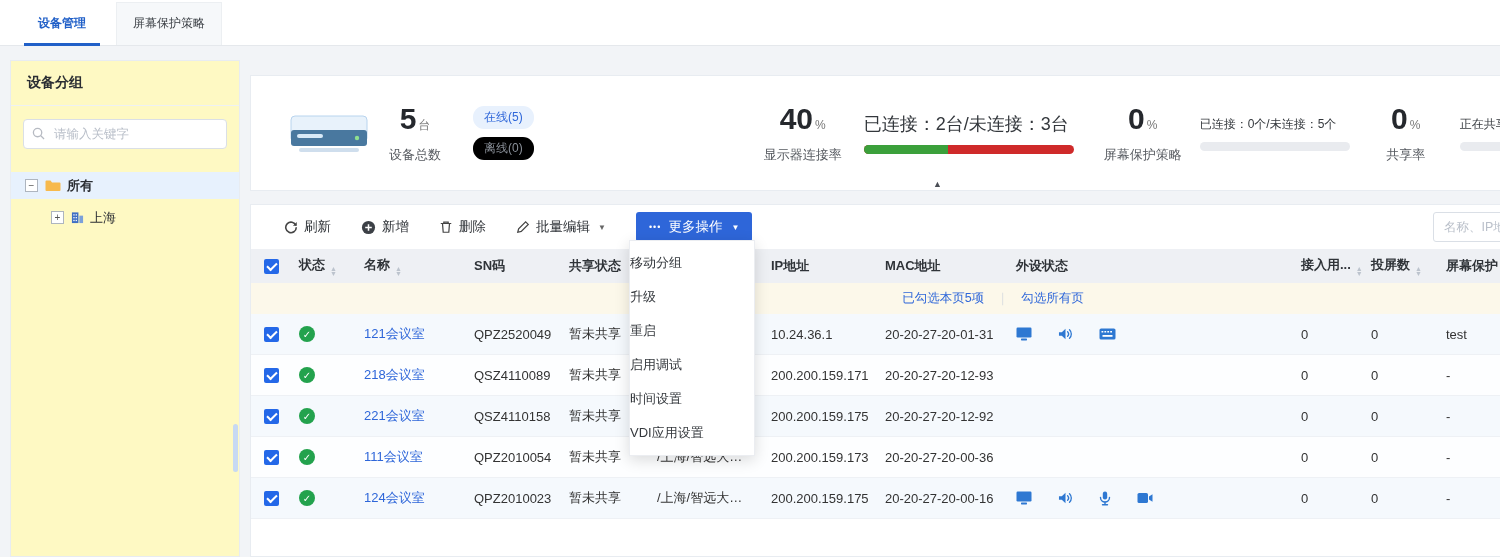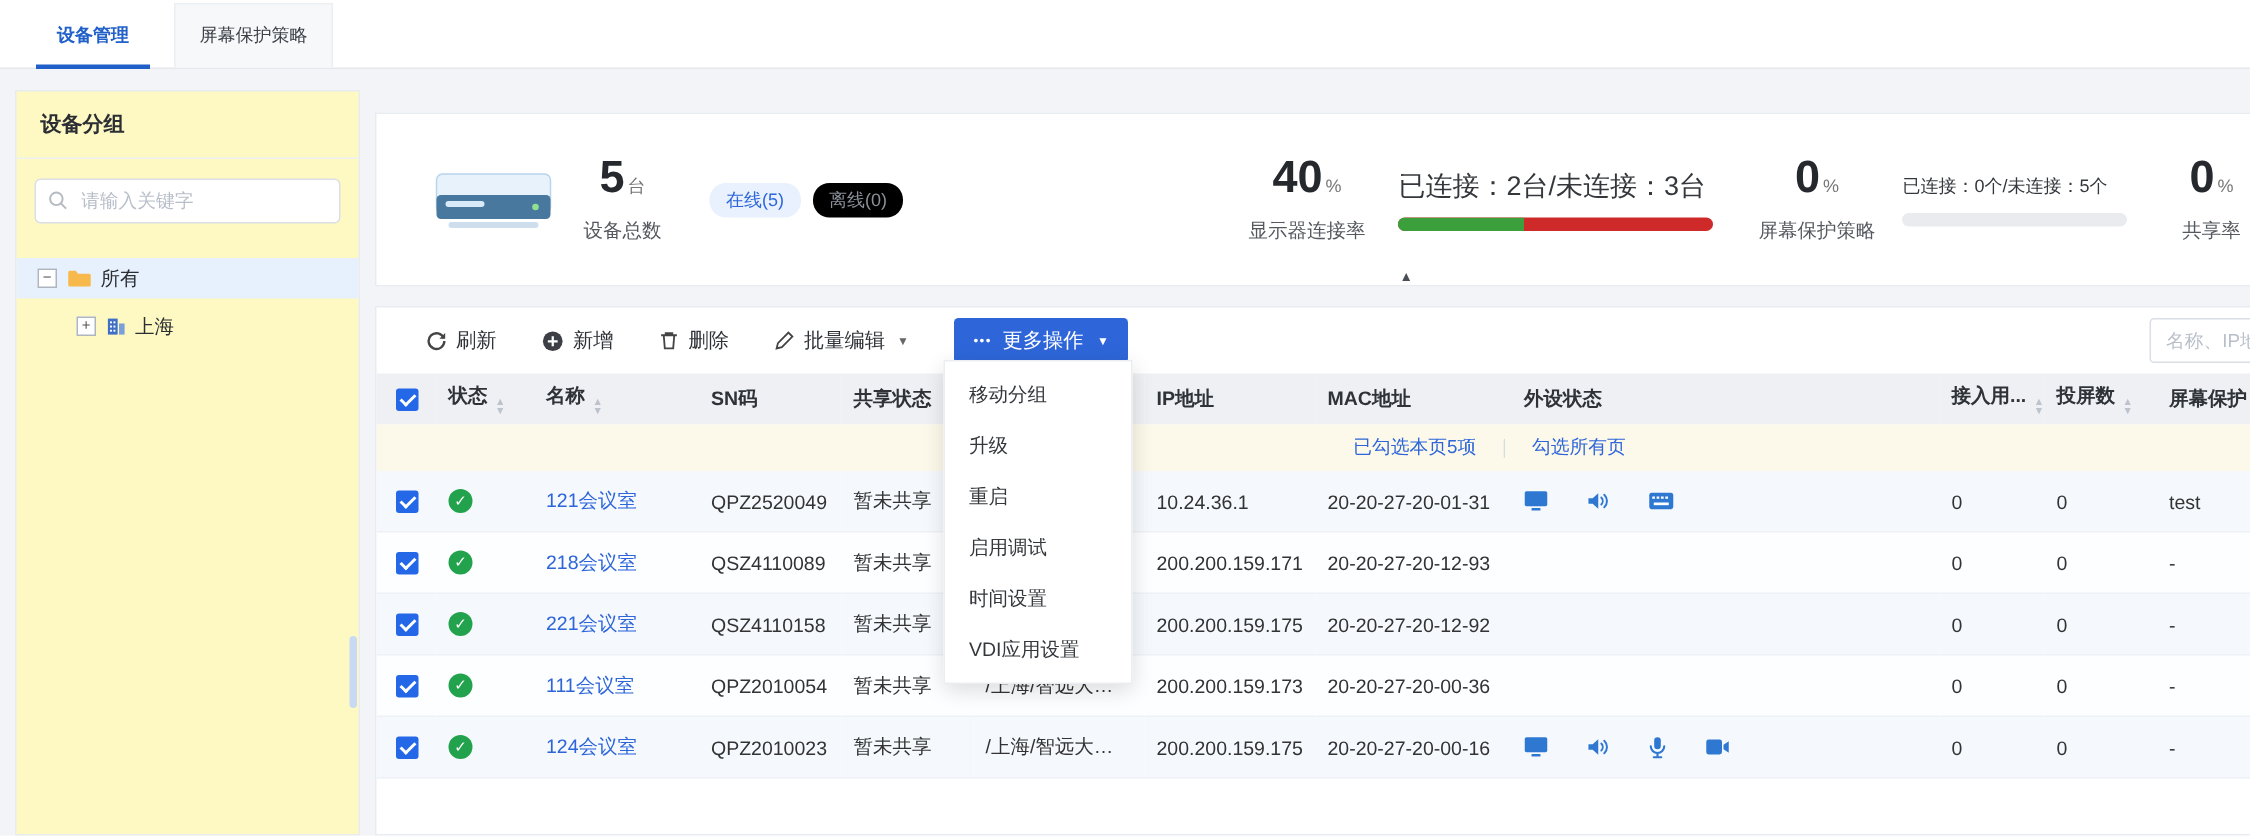--- a/index.html
+++ b/index.html
@@ -21,33 +21,33 @@
   .sb-search input { width:100%; height:30px; border:1px solid #dadfe6; border-radius:4px; padding:0 8px 0 30px; font-size:12.5px; color:#333; outline:none; background:#fff; }
   .sb-search input::placeholder { color:#b9bfc9; }
   .mag { position:absolute; left:9px; top:8px; display:inline-flex; }
   .tree { padding-top:10px; }
   .tree-row { display:flex; align-items:center; height:27px; cursor:pointer; }
   .tree-row.root { background:#e7f1fd; padding-left:14px; }
   .tree-row.child { padding-left:40px; margin-top:5px; }
   .expander { width:13px; height:13px; border:1px solid #aeb5bf; background:#fff; font-size:10px; line-height:11px; text-align:center; color:#555; margin-right:7px; flex:none; }
   .ticon { display:inline-flex; margin-right:6px; flex:none; }
   .tlabel { font-size:13px; color:#2b2e33; }
-  .tree-row.root .tlabel { font-weight:normal; }
+  .tree-row.root .tlabel { font-weight:bold; }
   .mini-scroll { position:absolute; left:233px; top:424px; width:5px; height:48px; background:#c7d9f3; border-radius:3px; }
 
   
   .stats-card { position:absolute; left:250px; top:75px; width:1256px; height:116px; background:#fff; border:1px solid #e8ecf1; }
   .stats-row { display:flex; align-items:center; height:100%; padding-left:34px; }
   .sgroup { display:flex; align-items:center; }
   .device-img { margin-right:10px; display:inline-flex; }
   .num-block { text-align:center; min-width:64px; }
   .bignum { font-size:30px; font-weight:bold; color:#25282d; line-height:32px; white-space:nowrap; }
   .bignum .unit { font-size:12px; font-weight:normal; color:#777; margin-left:2px; }
   .slabel { font-size:13px; color:#55595f; margin-top:5px; white-space:nowrap; }
-  .badges { display:flex; flex-direction:row; gap:8px; margin-left:26px;justify-content:flex-end; }
+  .badges { display:flex; flex-direction:column; gap:8px; margin-left:26px;justify-content:flex-end; }
   .badge { font-size:12px; padding:3px 11px; border-radius:11px; white-space:nowrap; cursor:pointer; }
   .badge.online { color:#2e66d9; background:#e8f1fd; }
   .badge.offline { color:#8a9099; background:#000000; }
   .vdiv { width:1px; height:62px; background:#edeff2; margin-left:60px; }
   .detail-block { margin-left:22px; }
   .detail-text { font-size:18px; color:#34383d; white-space:nowrap; }
   .g3 .detail-text, .g4 .detail-text { font-size:12px; }
   .pbar { margin-top:9px; height:9px; border-radius:5px; background:#e9ebef; overflow:hidden; }
   .pfill { height:100%; width:0; }
   .g2 { margin-left:170px; }
@@ -87,21 +87,21 @@
   .cb { display:inline-flex; align-items:center; justify-content:center; width:15px; height:15px; background:#2468e8; border-radius:2px; vertical-align:middle; cursor:pointer; }
   .cb::after { content:""; width:8px; height:4px; border-left:2px solid #fff; border-bottom:2px solid #fff; transform:rotate(-45deg) translate(1px,-1px); }
   .c-cb { padding-left:13px; }
   .status-ok { display:inline-flex; align-items:center; justify-content:center; width:16px; height:16px; border-radius:50%; background:#23a24d; color:#fff; font-size:10px; vertical-align:middle; }
   .name-link { color:#2e66d9; cursor:pointer; text-decoration:none; }
   .periph { display:flex; align-items:center; gap:26px; height:40px; }
   .picon { display:inline-flex; }
 
   
   .dropdown { position:absolute; left:629px; top:240px; width:126px; background:#fff; border:1px solid #ebedf1; box-shadow:0 4px 14px rgba(0,0,0,.14); padding:5px 0; z-index:30; }
-  .dd-item { height:34px; line-height:34px; padding-left:16px; font-size:13px; color:#34383d; cursor:pointer; }
+  .dd-item { height:34px; line-height:34px; font-size:13px; color:#34383d; cursor:pointer; }
 </style>
 </head>
 <body>
 
 <div class="page">
 
   <div class="tabbar">
     <div class="tab active">
       <span>设备管理</span>
     </div>

